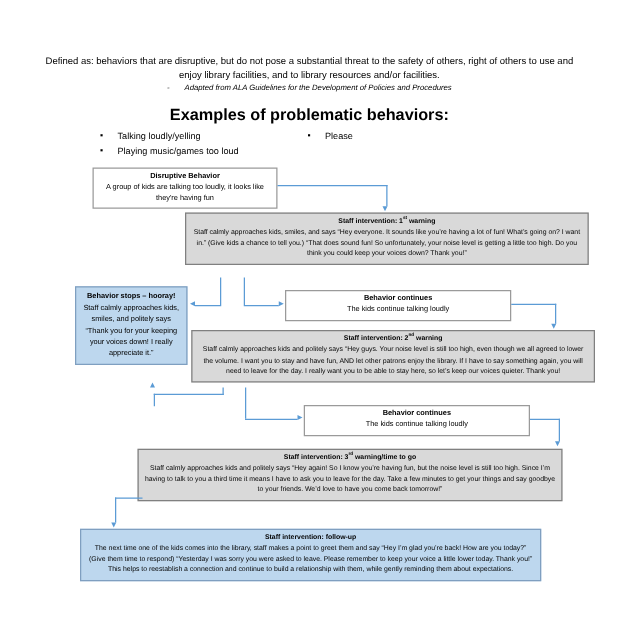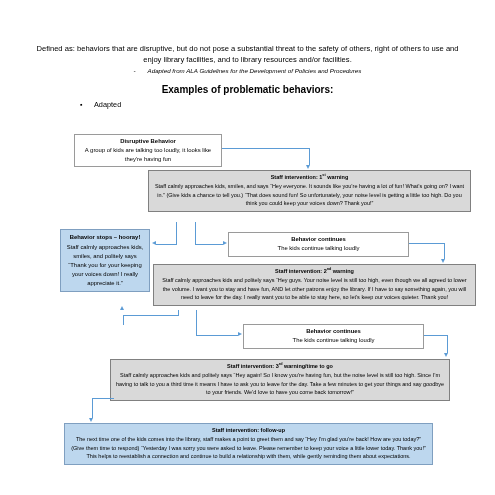--- a/index.html
+++ b/index.html
@@ -43,21 +43,21 @@
     text-align: center;
     line-height: 9px;
   }
   #doc-source-row .dash {
     display: inline-block;
     width: 14px;
     text-align: left;
   }
   #examples-heading {
     margin-top: 9px;
-    font-size: 10px;
+    font-size: 13px;
     font-weight: bold;
   }
   #examples-lists {
     margin-top: 4px;
     display: flex;
     justify-content: flex-start;
     padding-left: 78px;
     font-size: 7.3px;
     text-align: left;
   }
@@ -147,22 +147,26 @@
 </head>
 <body>
 
 <div id="header">
   <div id="doc-definition">Defined as: behaviors that are disruptive, but do not pose a substantial threat to the safety of others, right of others to use and enjoy library facilities, and to library resources and/or facilities.</div>
   <div id="doc-source-row">
     <span class="dash">-</span><span>Adapted from ALA Guidelines for the Development of Policies and Procedures</span>
   </div>
   <div id="examples-heading">Examples of problematic behaviors:</div>
   <div id="examples-lists">
+    <ul class="col-left">
+      <li>Talking loudly/yelling</li>
+      <li>Playing music/games too loud</li>
+    </ul>
     <ul class="col-right">
-      <li>Adapted</li>
+      <li>Please</li>
     </ul>
   </div>
 </div>
 
 <div class="box box-white" id="box-disruptive">
   <span class="bt">Disruptive Behavior</span>
   <span class="bb">A group of kids are talking too loudly, it looks like they're having fun</span>
 </div>
 
 <div class="box box-gray" id="box-warn1">

